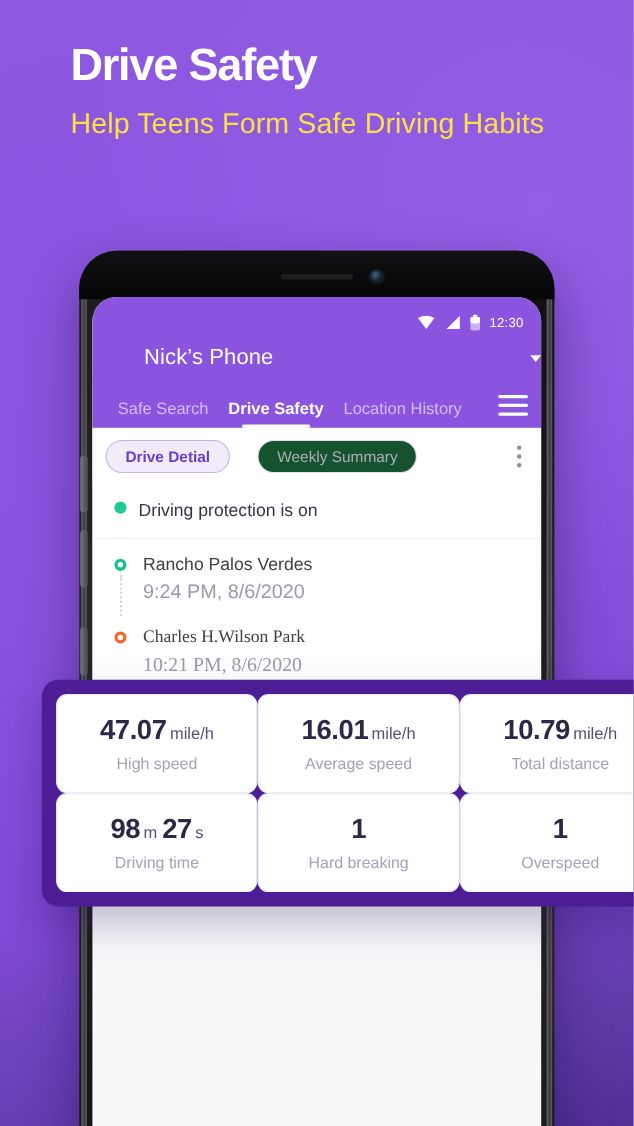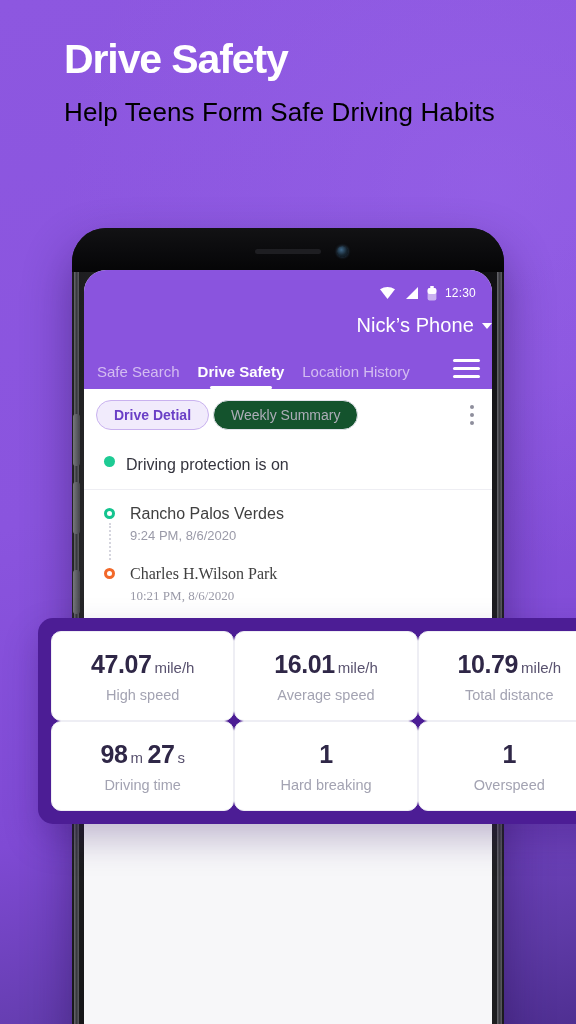--- a/index.html
+++ b/index.html
@@ -21,21 +21,21 @@
     background:radial-gradient(120% 60% at 85% 18%, rgba(160,110,240,.35) 0%, rgba(0,0,0,0) 62%);
   }
 
   
   #headline{ position:absolute; left:64px; top:38px; width:470px; z-index:5; }
   #title{
     color:#ffffff; font-size:41px; font-weight:bold;
     letter-spacing:-1.1px; line-height:1.05;
   }
   #subtitle{
-    color:#000000; font-size:26px; font-weight:300;
+    color:#fde047; font-size:26px; font-weight:300;
     line-height:1.32; margin-top:14px; letter-spacing:.1px;
   }
 
   
   #phone{
     position:absolute; left:72px; top:228px; width:432px; height:820px;
     z-index:4;
   }
   #phone-body{
     position:absolute; inset:0;
@@ -81,31 +81,31 @@
   #app-header{ background:#8a54de; padding-top:10px; }
   #statusbar{
     display:flex; justify-content:flex-end; align-items:center;
     gap:8px; padding:0 16px; height:26px;
     color:#ffffff;
   }
   #statusbar .clock{ font-size:12px; letter-spacing:.2px; }
   .sb-ic{ display:block; }
 
   #device-row{
-    display:flex; justify-content:flex-end; align-items:center;
+    display:flex; justify-content:space-between; align-items:center;
     gap:8px; padding:8px 0 12px;margin-left:47px;
   }
   #device-name{ color:#ffffff; font-size:20px; letter-spacing:.1px; }
   #device-caret{
     width:0; height:0; border-left:5px solid transparent;
     border-right:5px solid transparent; border-top:6px solid #ffffff;
   }
 
   #tabs{
-    display:flex; align-items:flex-end; padding:0 10px 0 4px; height:40px; gap:0;
+    display:flex; align-items:flex-end; padding:0 10px 0 14px; height:40px; gap:0;
     position:relative;
   }
   .tab{
     position:relative; padding:0 9px 9px; font-size:15px;
     color:#d3bcf1; white-space:nowrap; flex:0 0 auto;
   }
   .tab.active{ color:#ffffff; font-weight:bold; }
   .tab.active:after{
     content:""; position:absolute; left:50%; transform:translateX(-50%);
     bottom:0; width:62px; height:3px; background:#ffffff; border-radius:2px;
@@ -113,21 +113,21 @@
   .tab.clipped{ overflow:hidden; max-width:118px; }
   #hamburger{
     margin-left:auto; margin-bottom:11px; margin-right:2px;
     width:27px; display:flex; flex-direction:column; gap:5px; flex:0 0 auto;
   }
   #hamburger span{ display:block; height:3px; background:#ffffff; border-radius:2px; }
 
   
   #chips-row{
     background:#ffffff; display:flex; align-items:center;
-    padding:11px 14px 11px 12px; gap:4px;
+    padding:11px 14px 11px 12px; gap:25px;
     box-shadow:0 1px 0 #ededf2;
   }
   .chip{
     border-radius:18px; padding:6px 17px; font-size:14px;
     border:1px solid #e2e2ea; color:#adadb8; background:#14532d;
     white-space:nowrap;
   }
   .chip.active{
     background:#f1ebfc; border-color:#c9b2ef; color:#6a3fc6; font-weight:bold;
   }
@@ -150,21 +150,21 @@
     position:absolute; left:0; top:4px; width:11px; height:11px;
     border-radius:50%; background:#ffffff; box-sizing:border-box;
   }
   .tl-ring.green{ border:3px solid #14c48f; }
   .tl-ring.orange{ border:3px solid #f2682a; }
   #tl-connector{
     position:absolute; left:25px; top:33px; width:0;
     height:37px; border-left:2px dotted #d5d5de;
   }
   .tl-name{ color:#404040; font-size:16px; line-height:1.25; }
-  .tl-time{ color:#9a9aa8; font-size:13px; margin-top:4px; }
+  .tl-time{ color:#9a9aa8; font-size:18px; margin-top:4px; }
 
   
   #stats-card{
     position:absolute; left:38px; top:618px; width:576px;
     background:#4c1d95; border-radius:15px; padding:13px;
     box-shadow:0 16px 34px rgba(46,14,96,.26);
     display:grid; grid-template-columns:1fr 1fr 1fr;
     gap:0; z-index:9;
   }
   .stat{

